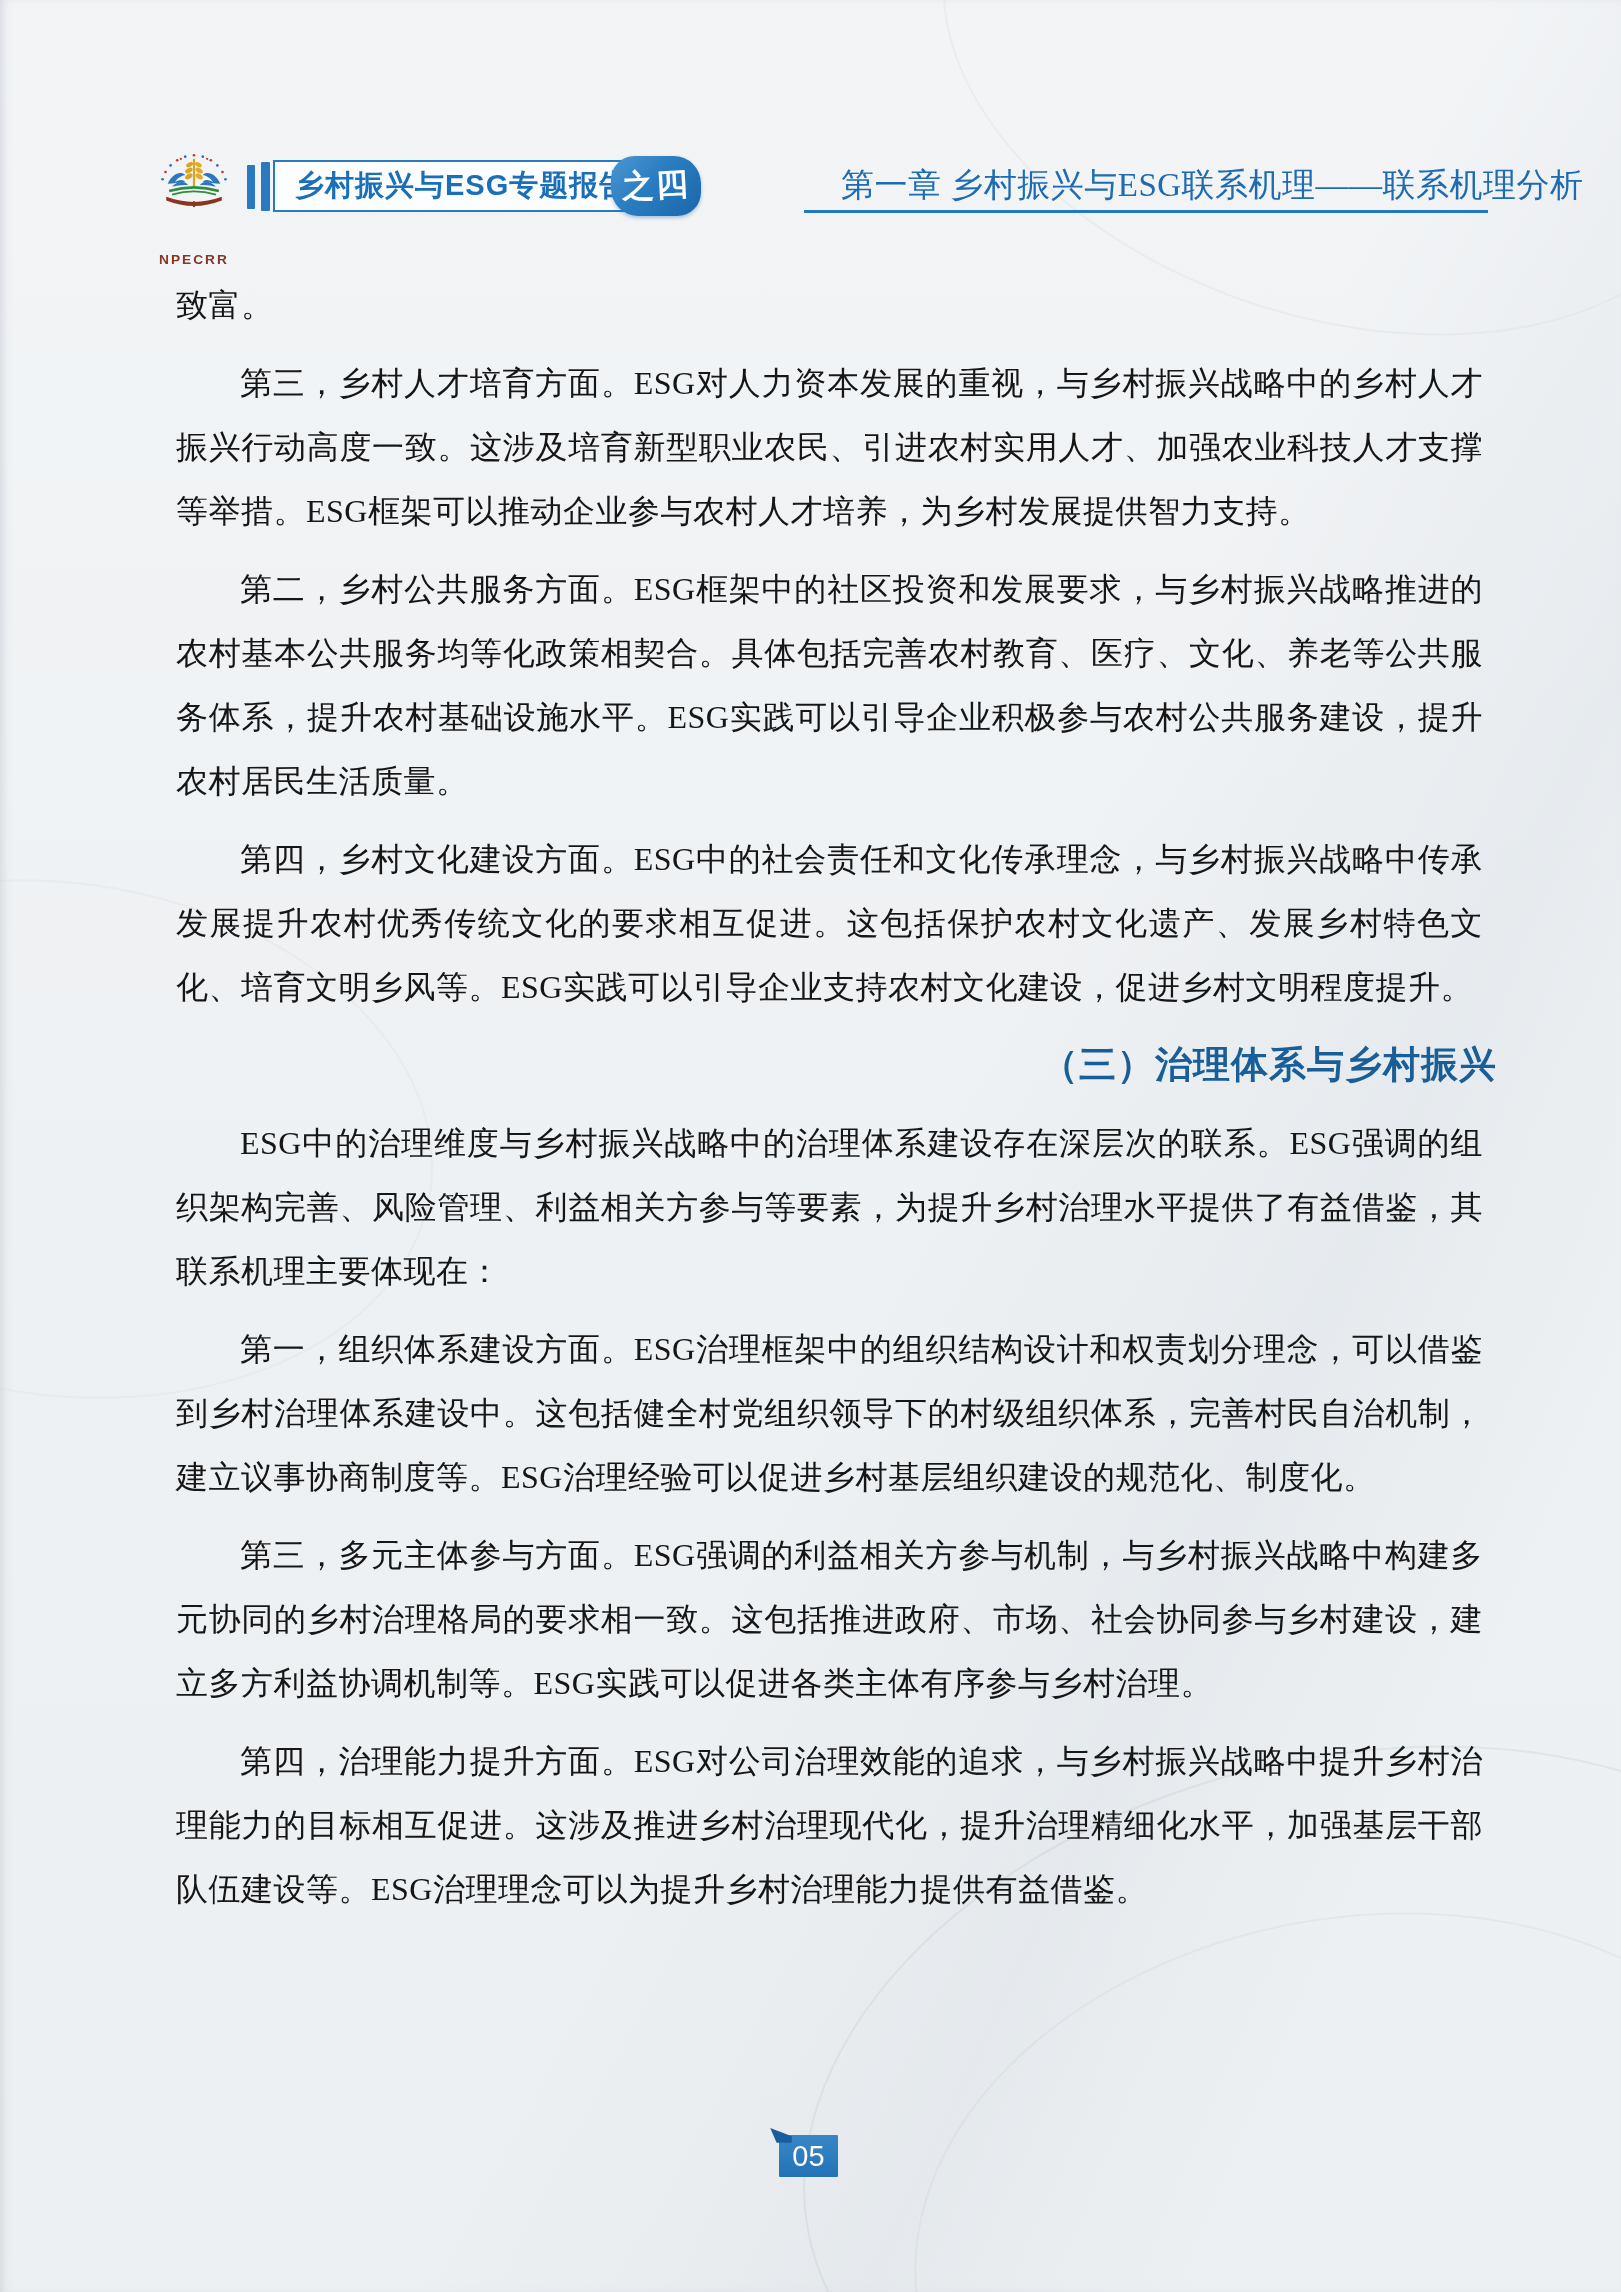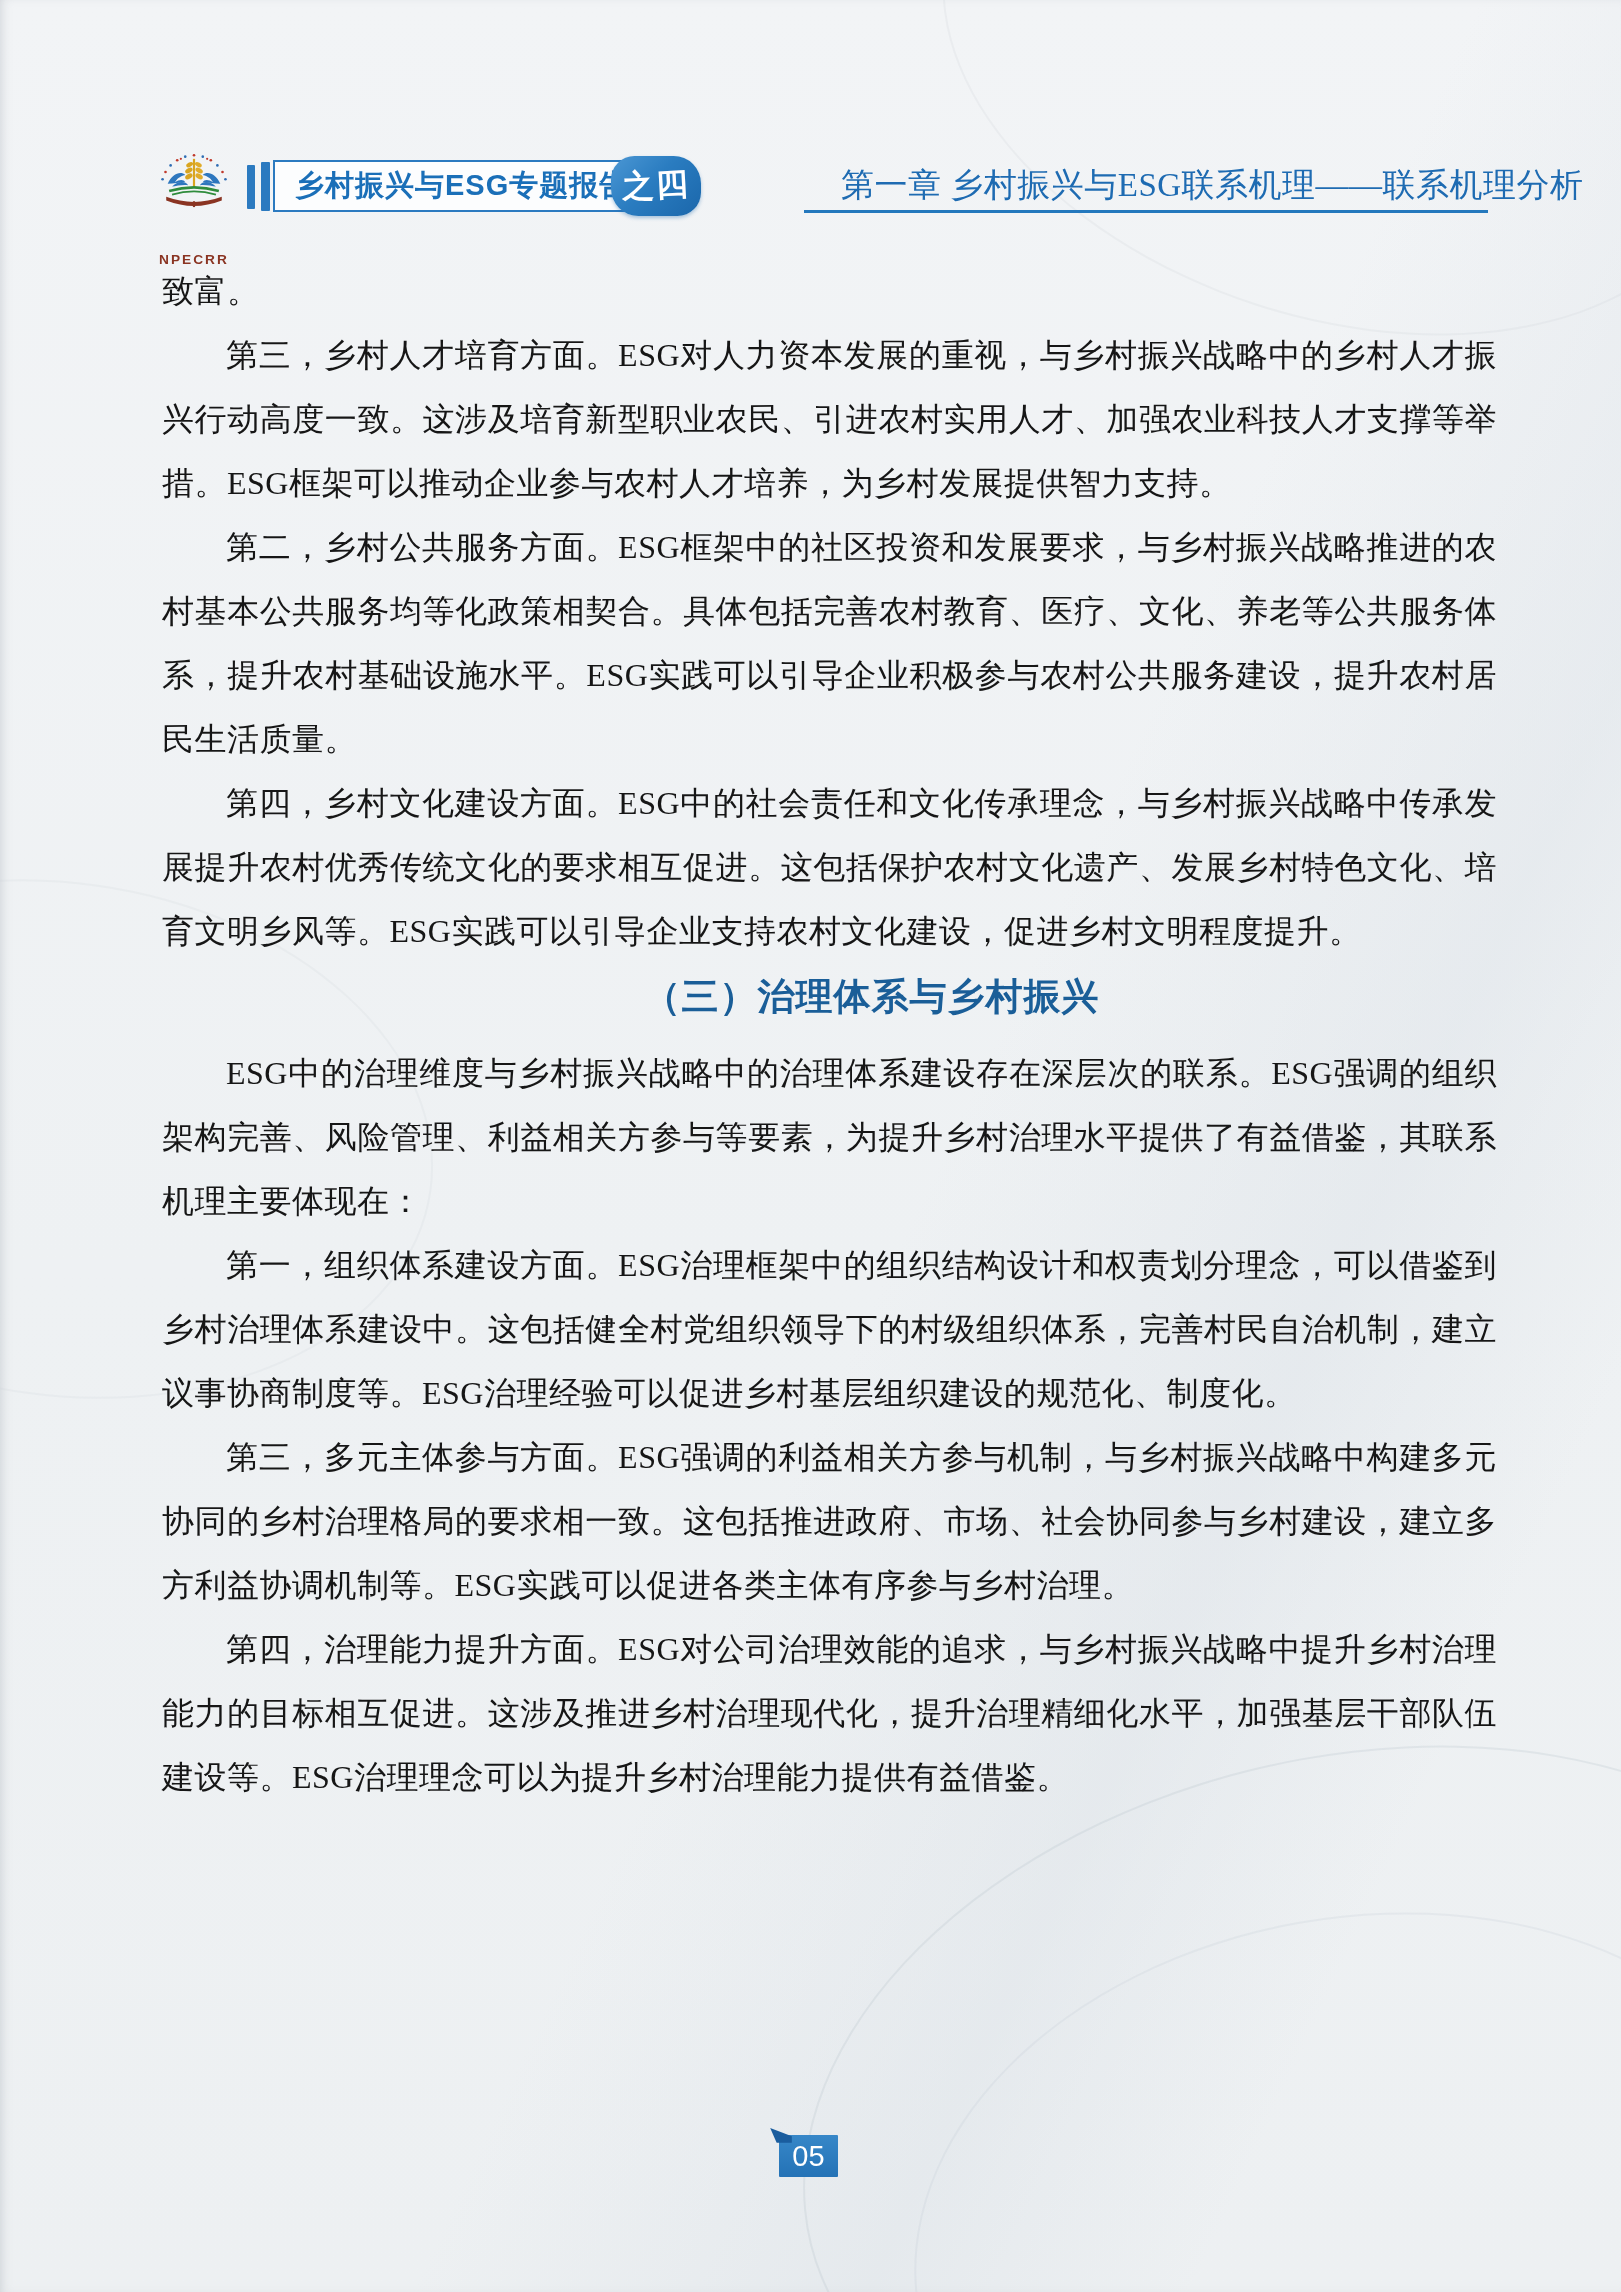--- a/index.html
+++ b/index.html
@@ -60,28 +60,28 @@
     font-weight:normal;font-size:33px;color:#1e6bb2;letter-spacing:0.5px;white-space:nowrap;
   }
   .chapter-underline{position:absolute;left:804px;top:210px;width:684px;height:2.9px;background:#2478bd;}
 
   
   .content{
     position:absolute;left:162px;top:259px;width:1335px;
     font-size:32px;line-height:64px;color:#161616;
     text-align:justify;letter-spacing:0.5px;
   }
-  .content p{margin:0;}
+  .content p{margin:14px;}
   .content p.indent{text-indent:2em;}
   .section-heading{
     margin:2px 0 11.8px 0 !important;
     padding-left:84px;
     font-family:"Liberation Sans","DejaVu Sans",sans-serif;
     font-weight:bold;font-size:37px;line-height:64px;color:#1a5e98;
-    text-align:center;letter-spacing:1px;
+    text-align:right;letter-spacing:1px;
   }
 
   
   .page-badge{
     position:absolute;left:779px;top:2135px;width:59px;height:42px;
     background:linear-gradient(180deg,#3787c8 0%,#2472b6 100%);
     border-radius:1px;
     display:flex;align-items:center;justify-content:center;
   }
   .page-badge .fold{

